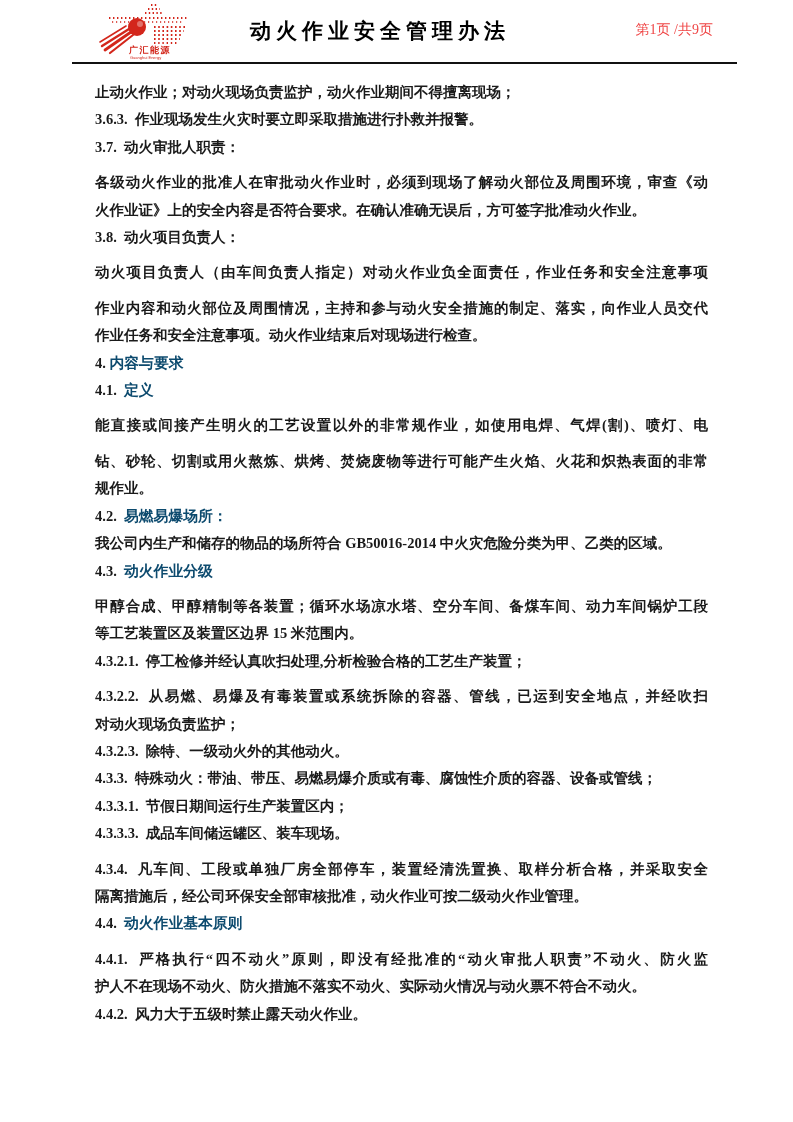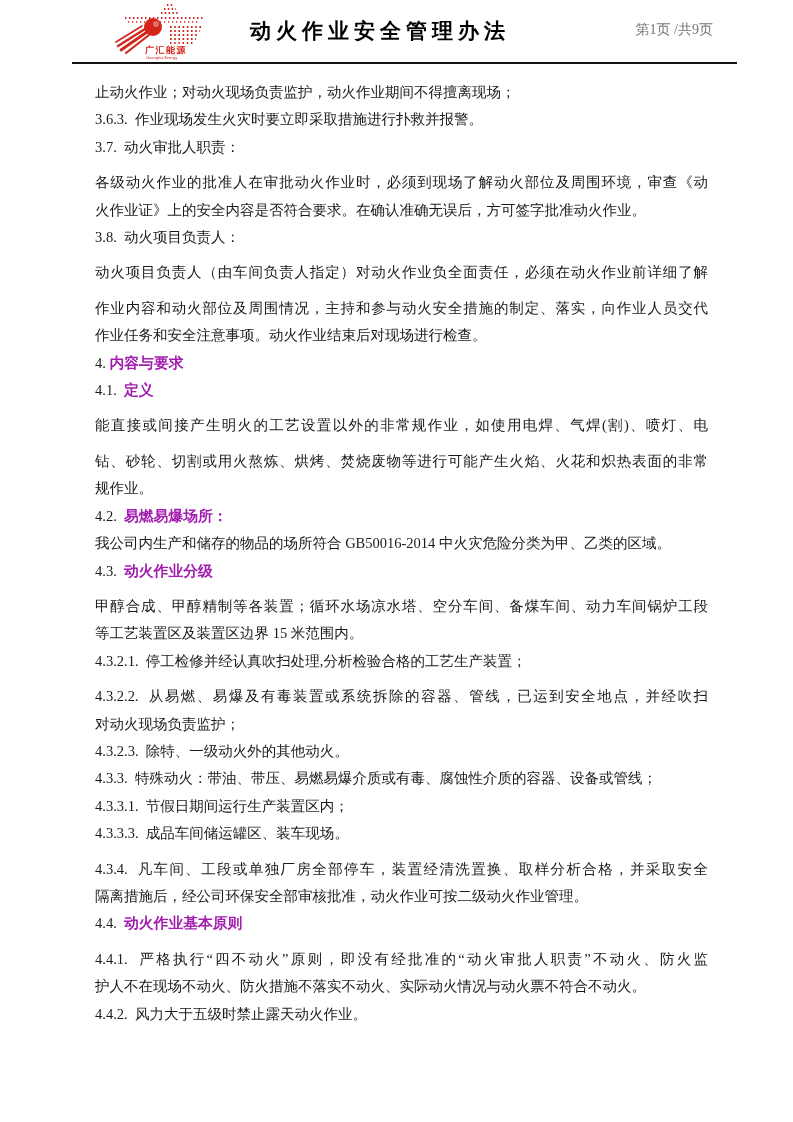--- a/index.html
+++ b/index.html
@@ -6,55 +6,55 @@
   .page{
     position:relative;
     width:793px;height:1122px;
     background:#ffffff;
     overflow:hidden;
     font-family:"Liberation Serif","DejaVu Serif",serif;
     color:#1a1a1a;
   }
   
   .header{position:absolute;top:0;left:0;right:0;height:66px;}
-  .logo{position:absolute;left:112px;top:1px;width:104px;height:62px;}
+  .logo{position:absolute;left:96px;top:1px;width:104px;height:62px;}
   .doc-title{
     position:absolute;left:250px;top:17px;width:400px;
     text-align:left;
     font-family:"Liberation Sans","DejaVu Sans",sans-serif;
     font-weight:bold;font-size:21px;letter-spacing:5px;color:#000;
     white-space:nowrap;
   }
   .page-info{
     position:absolute;right:80px;top:21px;
-    font-size:14px;color:#737373;white-space:nowrap;
+    font-size:14px;color:#ef4444;white-space:nowrap;
   }
   .header-rule{
     position:absolute;top:62px;left:72px;right:56px;height:2px;
     background:#111;
   }
   
   .doc-body{
     position:absolute;top:79px;left:95px;width:613px;
   }
   .line{
     line-height:27.4px;min-height:27.4px;
     font-size:14.5px;
     white-space:pre-wrap;
     color:#1a1a1a;
   }
   .line.j{
     text-align:justify;
     text-align-last:justify;
     margin-top:8px;
   }
-  .run{font-weight:normal;}
+  .run{font-weight:bold;}
   .run-b{
     font-family:"Liberation Sans","DejaVu Sans",sans-serif;
-    font-weight:bold;font-size:14.8px;color:#a21caf;
+    font-weight:bold;font-size:14.8px;color:#0c4a6e;
   }
 </style>
 </head>
 <body>
 
 <div class="page">
 
   <div class="header">
 
     <div class="logo">
@@ -97,21 +97,21 @@
     <div class="header-rule"></div>
   </div>
 
   <div class="doc-body">
       <div class="line"><span class="run">止动火作业；对动火现场负责监护，动火作业期间不得擅离现场；</span></div>
       <div class="line"><span class="run">3.6.3.  作业现场发生火灾时要立即采取措施进行扑救并报警。</span></div>
       <div class="line"><span class="run">3.7.  动火审批人职责：</span></div>
       <div class="line j"><span class="run">各级动火作业的批准人在审批动火作业时，必须到现场了解动火部位及周围环境，审查《动</span></div>
       <div class="line"><span class="run">火作业证》上的安全内容是否符合要求。在确认准确无误后，方可签字批准动火作业。</span></div>
       <div class="line"><span class="run">3.8.  动火项目负责人：</span></div>
-      <div class="line j"><span class="run">动火项目负责人（由车间负责人指定）对动火作业负全面责任，必须在动火作业前详细了解</span></div>
+      <div class="line j"><span class="run">动火项目负责人（由车间负责人指定）对动火作业负全面责任，作业任务和安全注意事项</span></div>
       <div class="line j"><span class="run">作业内容和动火部位及周围情况，主持和参与动火安全措施的制定、落实，向作业人员交代</span></div>
       <div class="line"><span class="run">作业任务和安全注意事项。动火作业结束后对现场进行检查。</span></div>
       <div class="line"><span class="run">4. </span><span class="run run-b">内容与要求</span></div>
       <div class="line"><span class="run">4.1.  </span><span class="run run-b">定义</span></div>
       <div class="line j"><span class="run">能直接或间接产生明火的工艺设置以外的非常规作业，如使用电焊、气焊(割)、喷灯、电</span></div>
       <div class="line j"><span class="run">钻、砂轮、切割或用火熬炼、烘烤、焚烧废物等进行可能产生火焰、火花和炽热表面的非常</span></div>
       <div class="line"><span class="run">规作业。</span></div>
       <div class="line"><span class="run">4.2.  </span><span class="run run-b">易燃易爆场所：</span></div>
       <div class="line"><span class="run">我公司内生产和储存的物品的场所符合 GB50016-2014 中火灾危险分类为甲、乙类的区域。</span></div>
       <div class="line"><span class="run">4.3.  </span><span class="run run-b">动火作业分级</span></div>

